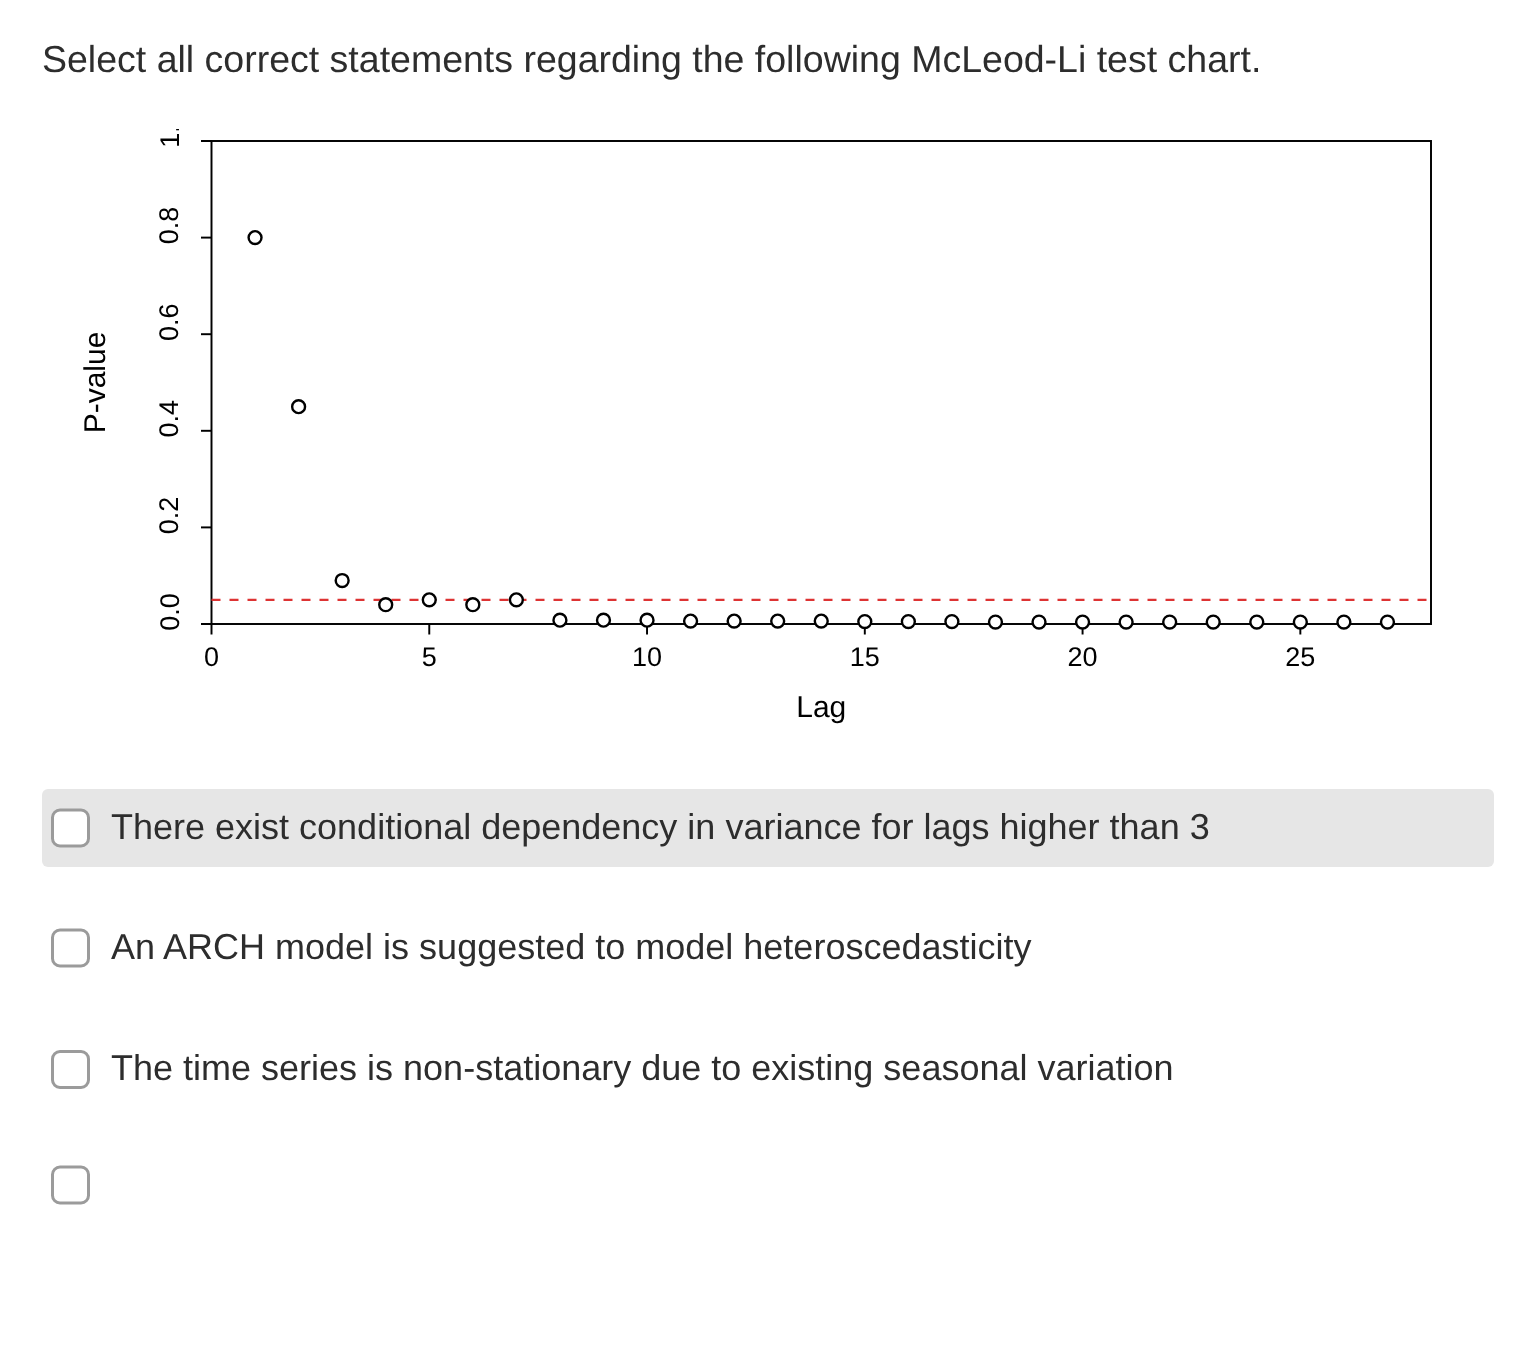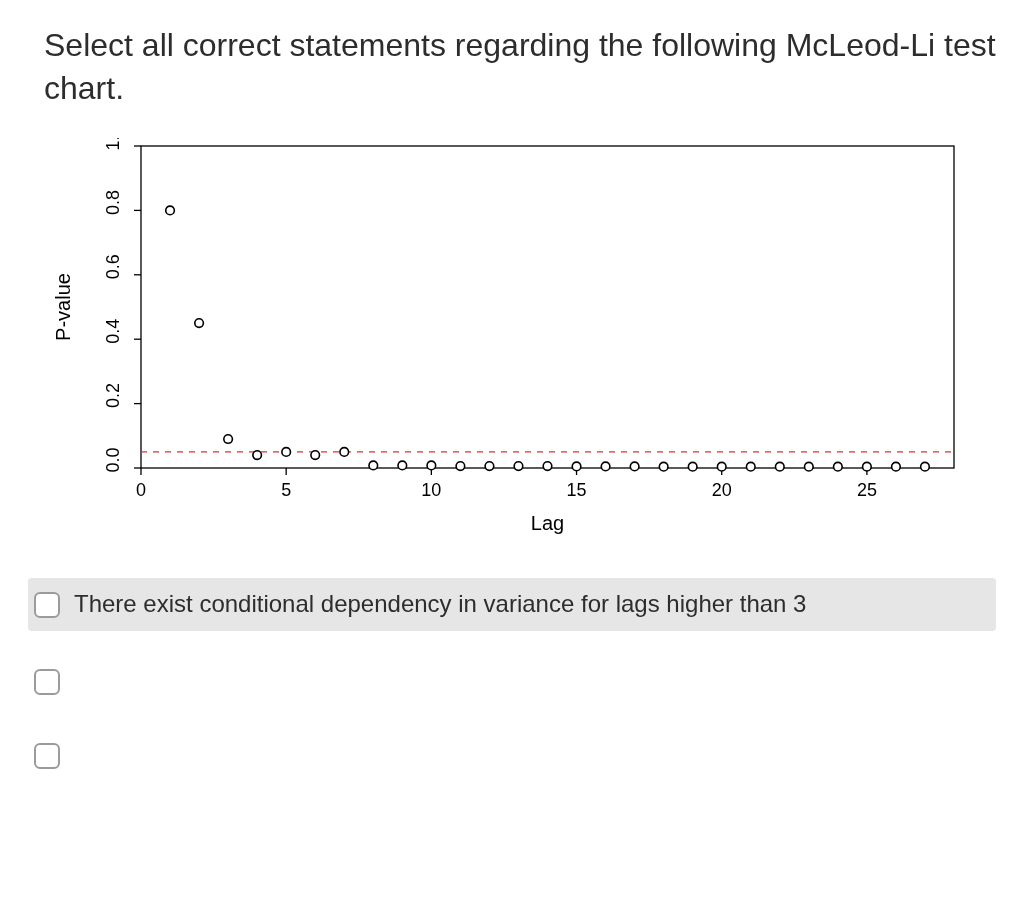--- a/index.html
+++ b/index.html
@@ -4,23 +4,23 @@
 <style>
   body {
     margin: 0;
     padding: 24px 28px;
     font-family: "Helvetica Neue", Arial, sans-serif;
     color: #2d2d2d;
     font-size: 24px;
     line-height: 1.35;
   }
   .question-text {
-    margin: 0 0 28px 16px;
+    margin: 0 0 28px 0;
     font-weight: 400;
-    font-size: 32px;
+    font-size: 25px;
   }
   .chart-wrap {
     padding-left: 18px;
     margin-bottom: 40px;
   }
   svg { display: block; }
   .options {
     display: flex;
     flex-direction: column;
     gap: 28px;
@@ -115,17 +115,22 @@
     </svg>
 </div>
 
 <div class="options" id="options">
     <div class="option hovered">
       <div class="chk"></div>
       <span class="opt-label">There exist conditional dependency in variance for lags higher than 3</span>
     </div>
     <div class="option">
       <div class="chk"></div>
+      <span class="opt-label">An ARCH model is suggested to model heteroscedasticity</span>
+    </div>
+    <div class="option">
+      <div class="chk"></div>
+      <span class="opt-label">The time series is non-stationary due to existing seasonal variation</span>
     </div>
     <div class="option">
       <div class="chk"></div>
     </div>
   </div>
 
 </body></html>

